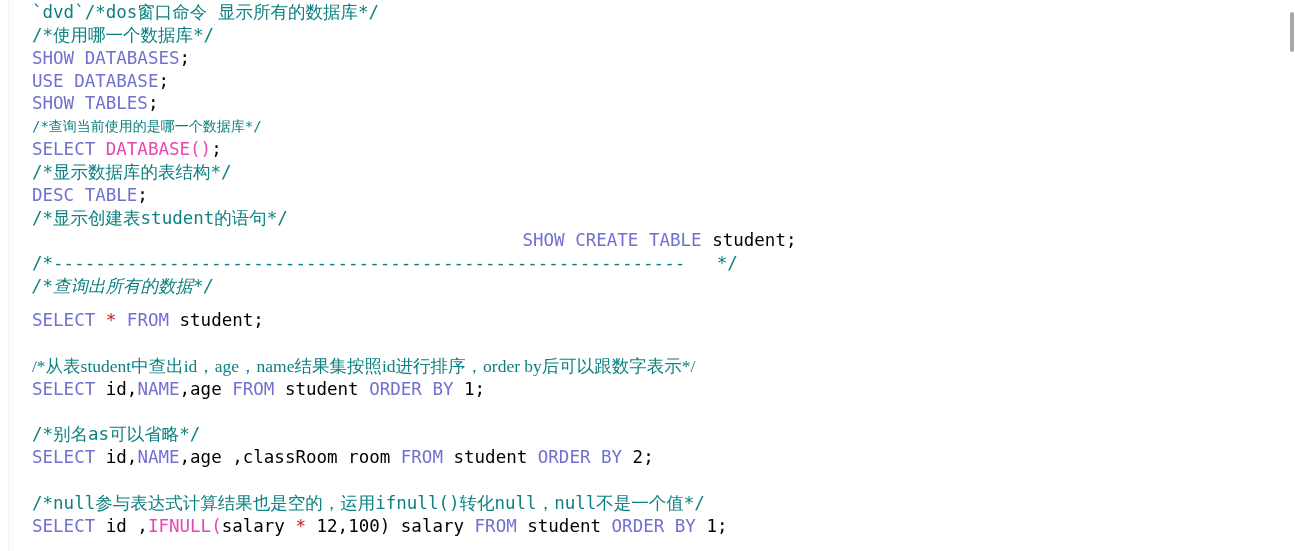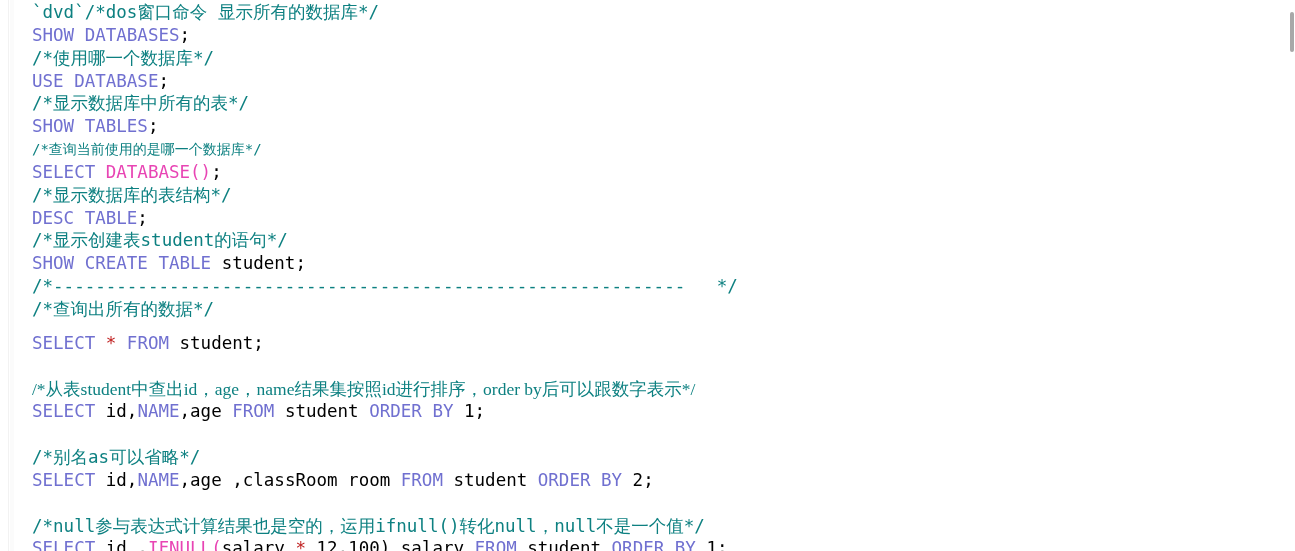--- a/index.html
+++ b/index.html
@@ -92,33 +92,32 @@
 </head>
 <body>
 
 <div id="app">
 
   <div class="gutter-strip"></div>
   <div class="gutter-strip-2"></div>
 
   <div class="code-area" id="code-area">
       <div class="code-line" style="font-size: 17.5px; line-height: 22.85px; height: 22.85px;"><span class="tok-comment">`dvd`/*dos窗口命令 显示所有的数据库*/</span></div>
+      <div class="code-line" style="font-size: 17.5px; line-height: 22.85px; height: 22.85px;"><span class="tok-comment">/*使用哪一个数据库*/</span></div>
       <div class="code-line" style="font-size: 17.5px; line-height: 22.85px; height: 22.85px;"><span class="tok-keyword">SHOW DATABASES</span><span class="tok-punct">;</span></div>
-      <div class="code-line" style="font-size: 17.5px; line-height: 22.85px; height: 22.85px;"><span class="tok-comment">/*使用哪一个数据库*/</span></div>
       <div class="code-line" style="font-size: 17.5px; line-height: 22.85px; height: 22.85px;"><span class="tok-keyword">USE DATABASE</span><span class="tok-punct">;</span></div>
-      <div class="code-line" style="font-size: 17.5px; line-height: 22.85px; height: 22.85px;"><span class="tok-comment">/*显示数据库中所有的表*/</span></div>
       <div class="code-line" style="font-size: 17.5px; line-height: 22.85px; height: 22.85px;"><span class="tok-keyword">SHOW TABLES</span><span class="tok-punct">;</span></div>
       <div class="code-line" style="font-size: 14px; line-height: 22.85px; height: 22.85px;"><span class="tok-comment">/*查询当前使用的是哪一个数据库*/</span></div>
       <div class="code-line" style="font-size: 17.5px; line-height: 22.85px; height: 22.85px;"><span class="tok-keyword">SELECT </span><span class="tok-function">DATABASE()</span><span class="tok-punct">;</span></div>
       <div class="code-line" style="font-size: 17.5px; line-height: 22.85px; height: 22.85px;"><span class="tok-comment">/*显示数据库的表结构*/</span></div>
       <div class="code-line" style="font-size: 17.5px; line-height: 22.85px; height: 22.85px;"><span class="tok-keyword">DESC TABLE</span><span class="tok-punct">;</span></div>
       <div class="code-line" style="font-size: 17.5px; line-height: 22.85px; height: 22.85px;"><span class="tok-comment">/*显示创建表student的语句*/</span></div>
-      <div class="code-line" style="font-size: 17.5px; line-height: 22.85px; height: 22.85px;"><span class="tok-keyword">SHOW CREATE TABLE </span><span class="tok-ident">student</span><span class="tok-punct">;</span></div>
+      <div class="code-line" style="font-size: 17.5px; line-height: 22.85px; height: 22.85px; text-align: center;"><span class="tok-keyword">SHOW CREATE TABLE </span><span class="tok-ident">student</span><span class="tok-punct">;</span></div>
       <div class="code-line" style="font-size: 17.5px; line-height: 22.85px; height: 22.85px;"><span class="tok-comment">/*------------------------------------------------------------   */</span></div>
-      <div class="code-line" style="font-size: 17.5px; line-height: 22.85px; height: 22.85px;"><span class="tok-comment">/*查询出所有的数据*/</span></div>
+      <div class="code-line" style="font-size: 17.5px; line-height: 22.85px; height: 22.85px; font-style: italic;"><span class="tok-comment">/*查询出所有的数据*/</span></div>
       <div class="code-line" style="font-size: 17.5px; line-height: 22.85px; height: 22.85px; margin-top: 11px;"><span class="tok-keyword">SELECT </span><span class="tok-star">*</span><span class="tok-ident"> </span><span class="tok-keyword">FROM </span><span class="tok-ident">student</span><span class="tok-punct">;</span></div>
       <div class="code-line blank" style="font-size: 17.5px; line-height: 22.85px; height: 22.85px;">&nbsp;</div>
       <div class="code-line" style="font-size: 17.5px; line-height: 22.85px; height: 22.85px; font-family: Liberation Serif, serif;"><span class="tok-comment">/*从表student中查出id，age，name结果集按照id进行排序，order by后可以跟数字表示*/</span></div>
       <div class="code-line" style="font-size: 17.5px; line-height: 22.85px; height: 22.85px;"><span class="tok-keyword">SELECT </span><span class="tok-ident">id,</span><span class="tok-keyword">NAME</span><span class="tok-ident">,age </span><span class="tok-keyword">FROM </span><span class="tok-ident">student </span><span class="tok-keyword">ORDER BY </span><span class="tok-number">1</span><span class="tok-punct">;</span></div>
       <div class="code-line blank" style="font-size: 17.5px; line-height: 22.85px; height: 22.85px;">&nbsp;</div>
       <div class="code-line" style="font-size: 17.5px; line-height: 22.85px; height: 22.85px;"><span class="tok-comment">/*别名as可以省略*/</span></div>
       <div class="code-line" style="font-size: 17.5px; line-height: 22.85px; height: 22.85px;"><span class="tok-keyword">SELECT </span><span class="tok-ident">id,</span><span class="tok-keyword">NAME</span><span class="tok-ident">,age ,classRoom room </span><span class="tok-keyword">FROM </span><span class="tok-ident">student </span><span class="tok-keyword">ORDER BY </span><span class="tok-number">2</span><span class="tok-punct">;</span></div>
       <div class="code-line blank" style="font-size: 17.5px; line-height: 22.85px; height: 22.85px;">&nbsp;</div>
       <div class="code-line" style="font-size: 17.5px; line-height: 22.85px; height: 22.85px;"><span class="tok-comment">/*null参与表达式计算结果也是空的，运用ifnull()转化null，null不是一个值*/</span></div>
       <div class="code-line" style="font-size: 17.5px; line-height: 22.85px; height: 22.85px;"><span class="tok-keyword">SELECT </span><span class="tok-ident">id ,</span><span class="tok-function">IFNULL(</span><span class="tok-ident">salary </span><span class="tok-star">*</span><span class="tok-ident"> 12,100) salary </span><span class="tok-keyword">FROM </span><span class="tok-ident">student </span><span class="tok-keyword">ORDER BY </span><span class="tok-number">1</span><span class="tok-punct">;</span></div>

